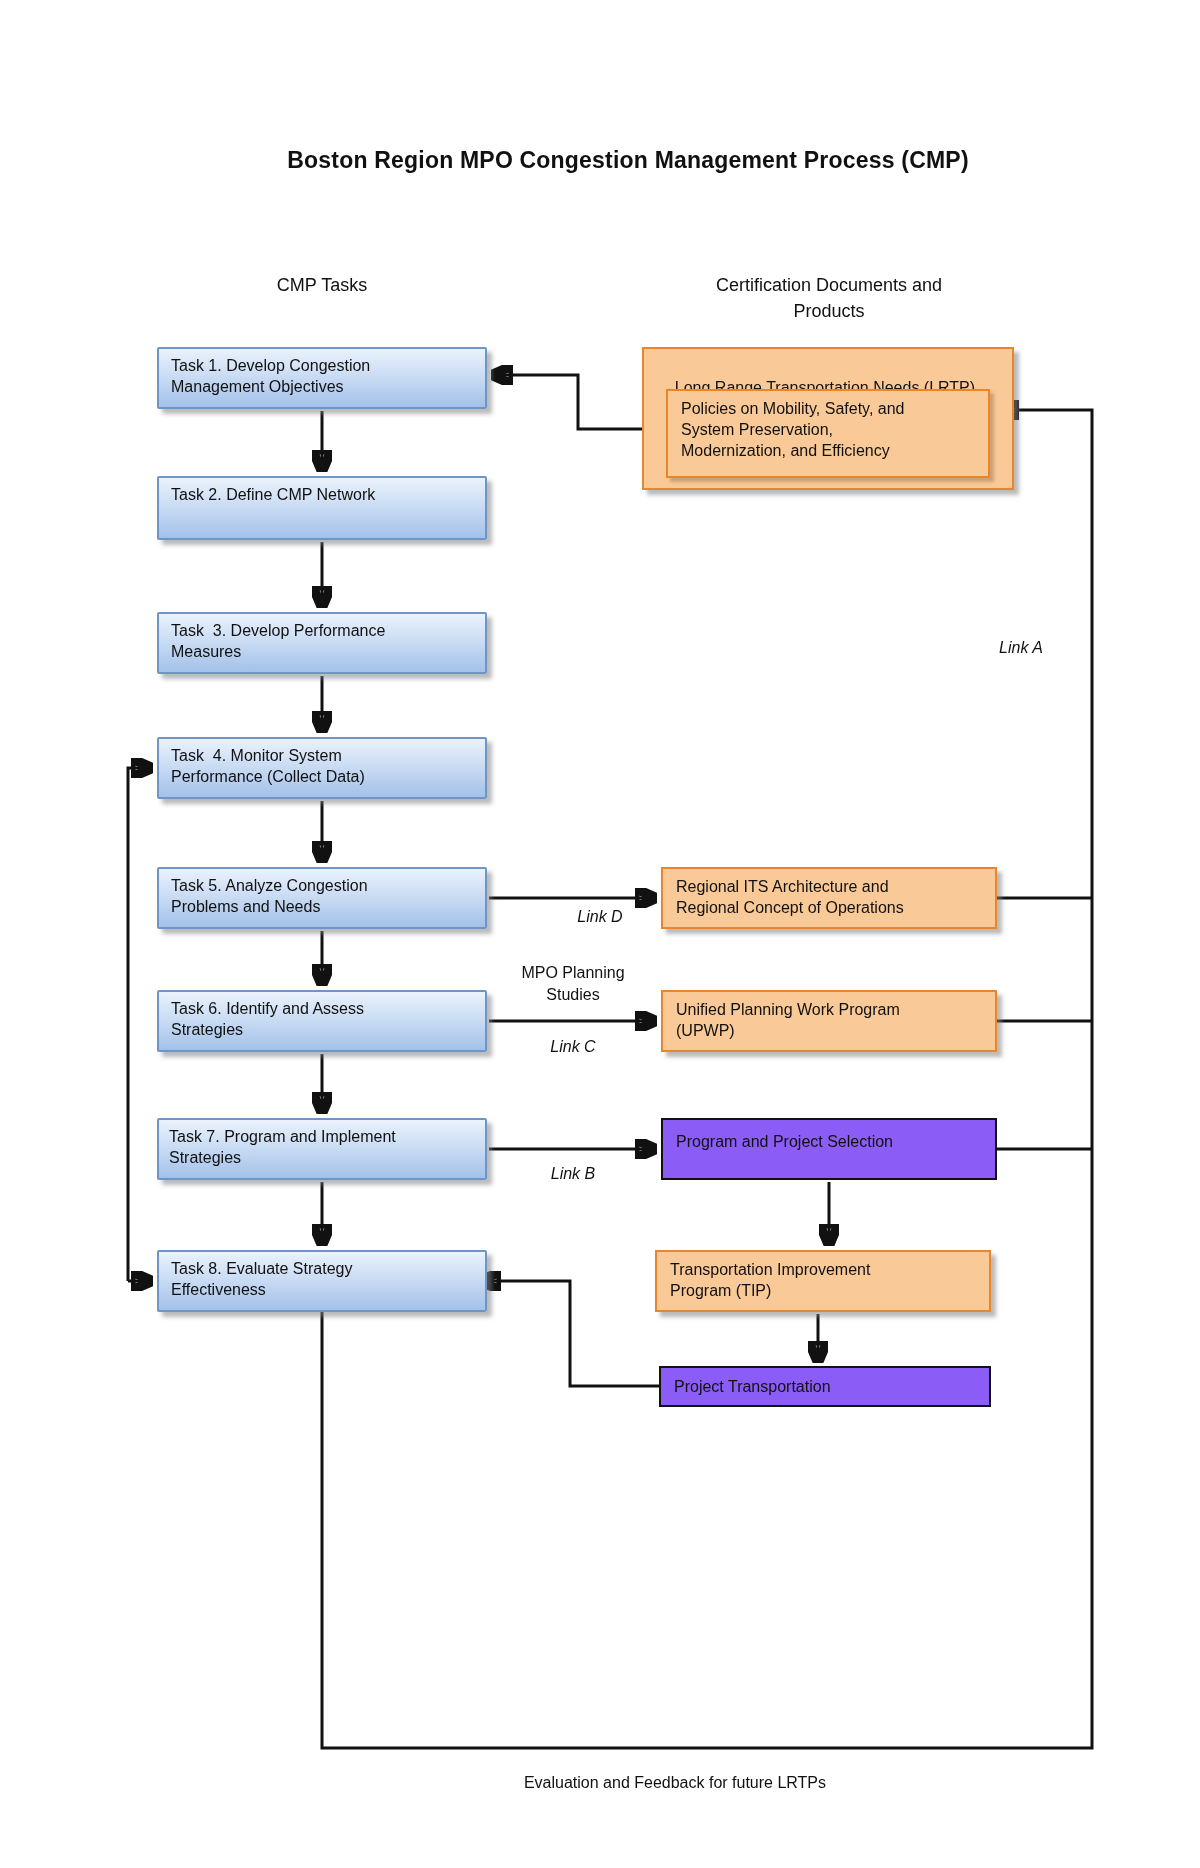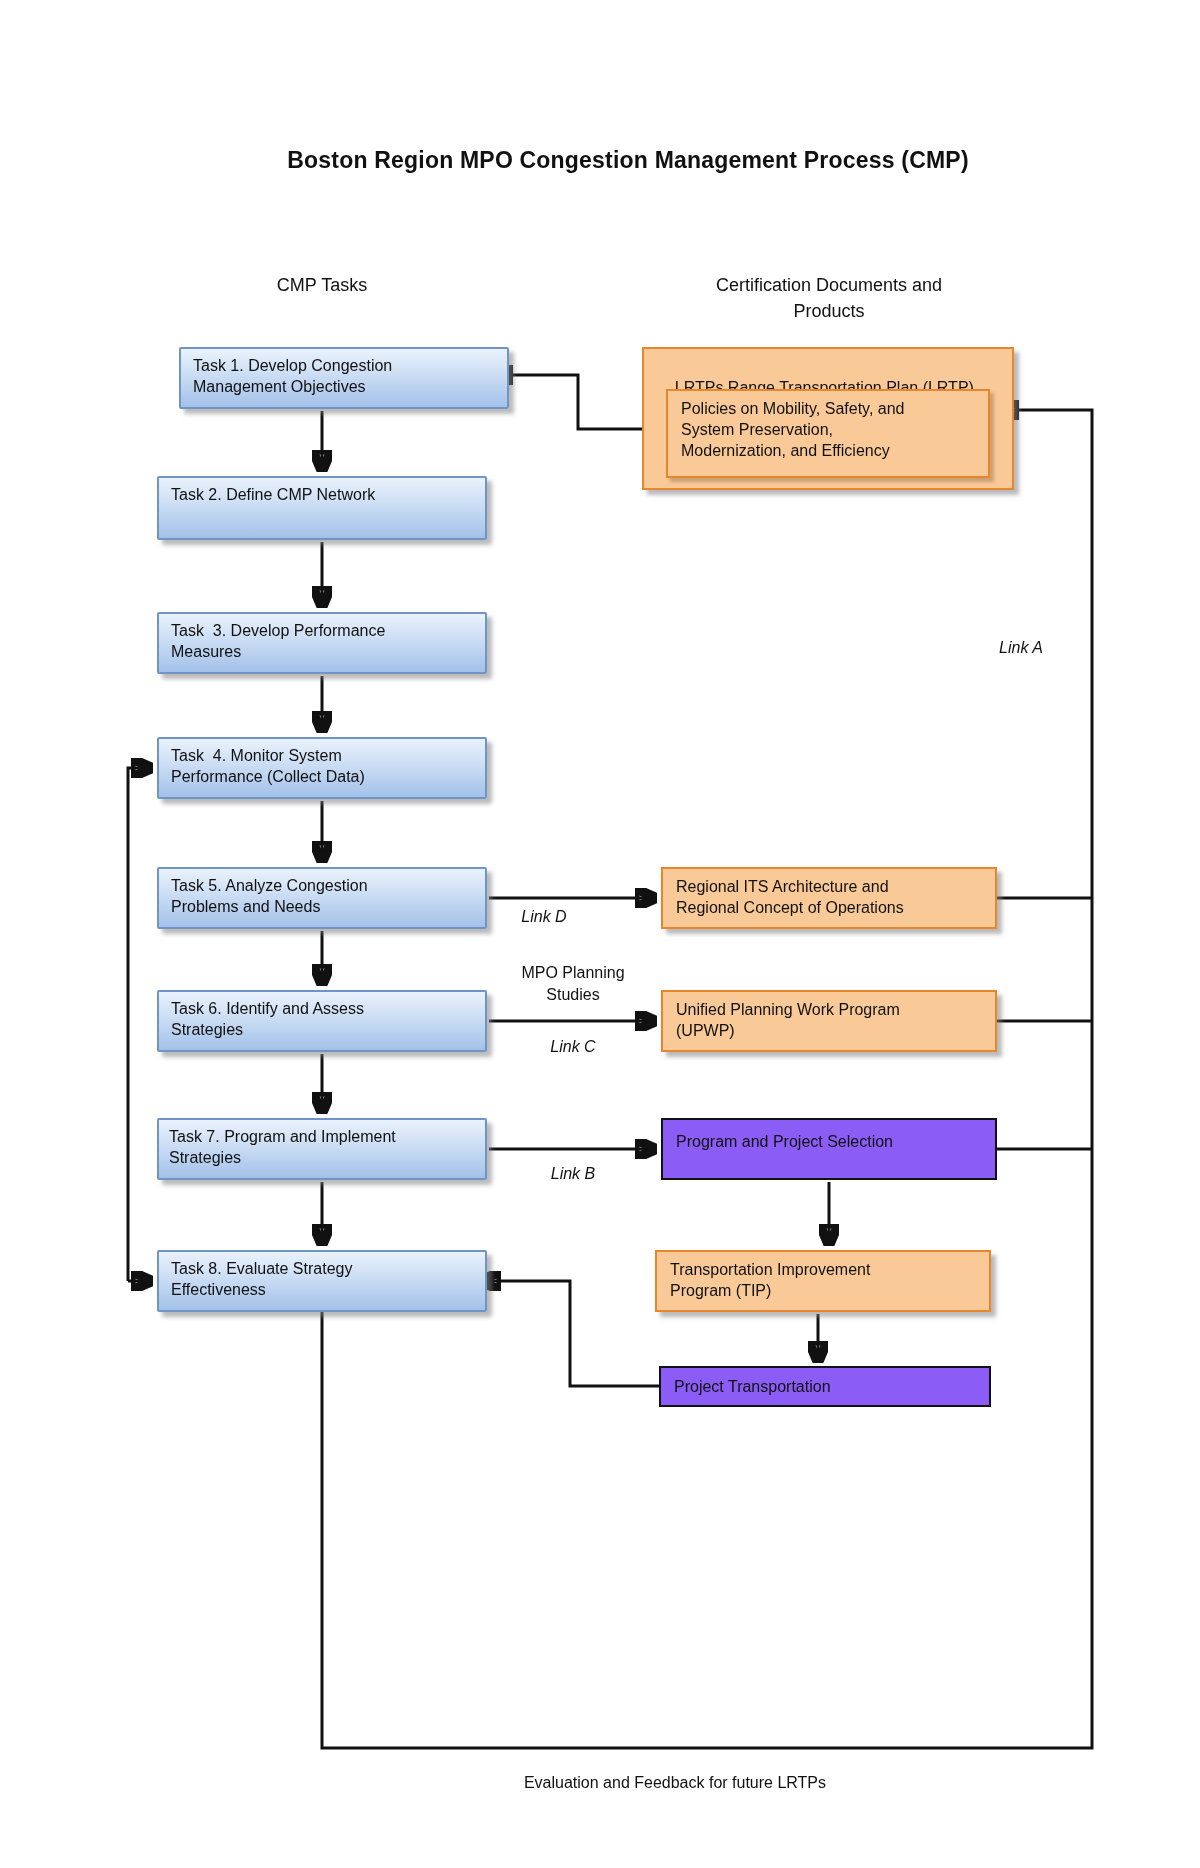--- a/index.html
+++ b/index.html
@@ -101,54 +101,54 @@
 
     <path d="M128,1281 V768 H150" marker-end="url(#ah)"></path>
     <path d="M128,1281 H150" marker-end="url(#ah)"></path>
   </svg>
 
   <div class="abs title">Boston Region MPO Congestion Management Process (CMP)</div>
   <div class="abs col-header" style="left:222px;top:272px;width:200px;">CMP Tasks</div>
   <div class="abs col-header" style="left:629px;top:272px;width:400px;">Certification Documents and
 Products</div>
 
-  <div class="abs task-box" style="top:347px;margin-left:22px;">Task 1. Develop Congestion
+  <div class="abs task-box" style="top:347px;">Task 1. Develop Congestion
 Management Objectives</div>
   <div class="abs task-box" style="top:476px;height:64px;">Task 2. Define CMP Network</div>
   <div class="abs task-box" style="top:612px;">Task  3. Develop Performance
 Measures</div>
   <div class="abs task-box" style="top:737px;">Task  4. Monitor System
 Performance (Collect Data)</div>
   <div class="abs task-box" style="top:867px;">Task 5. Analyze Congestion
 Problems and Needs</div>
   <div class="abs task-box" style="top:990px;">Task 6. Identify and Assess
 Strategies</div>
   <div class="abs task-box" style="top:1118px;padding-left:10px;">Task 7. Program and Implement
 Strategies</div>
   <div class="abs task-box" style="top:1250px;">Task 8. Evaluate Strategy
 Effectiveness</div>
 
   <div class="abs doc-box orange" style="left:642px;top:347px;width:372px;height:143px;">
-    <span>LRTPs Range Transportation Plan (LRTP)</span>
+    <span>Long Range Transportation Needs (LRTP)</span>
   </div>
   <div class="abs doc-box orange" style="left:666px;top:389px;width:324px;height:89px;box-shadow:4px 4px 3px rgba(150,110,70,0.45);">Policies on Mobility, Safety, and
 System Preservation,
 Modernization, and Efficiency</div>
 
   <div class="abs doc-box orange" style="left:661px;top:867px;width:336px;height:62px;">Regional ITS Architecture and
 Regional Concept of Operations</div>
   <div class="abs doc-box orange" style="left:661px;top:990px;width:336px;height:62px;">Unified Planning Work Program
 (UPWP)</div>
   <div class="abs doc-box white-box" style="left:661px;top:1118px;width:336px;height:62px;padding-top:11px;">Program and Project Selection</div>
   <div class="abs doc-box orange" style="left:655px;top:1250px;width:336px;height:62px;">Transportation Improvement
 Program (TIP)</div>
   <div class="abs doc-box white-box" style="left:659px;top:1366px;width:332px;height:41px;padding-top:8px;">Project Transportation</div>
 
   <div class="abs flow-label italic" style="left:971px;top:637px;width:100px;">Link A</div>
-  <div class="abs flow-label italic" style="left:494px;top:906px;width:100px;">Link D</div>
+  <div class="abs flow-label italic" style="left:550px;top:906px;width:100px;">Link D</div>
   <div class="abs flow-label" style="left:503px;top:962px;width:140px;">MPO Planning
 Studies</div>
   <div class="abs flow-label italic" style="left:523px;top:1036px;width:100px;">Link C</div>
   <div class="abs flow-label italic" style="left:523px;top:1163px;width:100px;">Link B</div>
 
   <div class="abs bottom-note">Evaluation and Feedback for future LRTPs</div>
 
 </div>
 
 </body></html>

